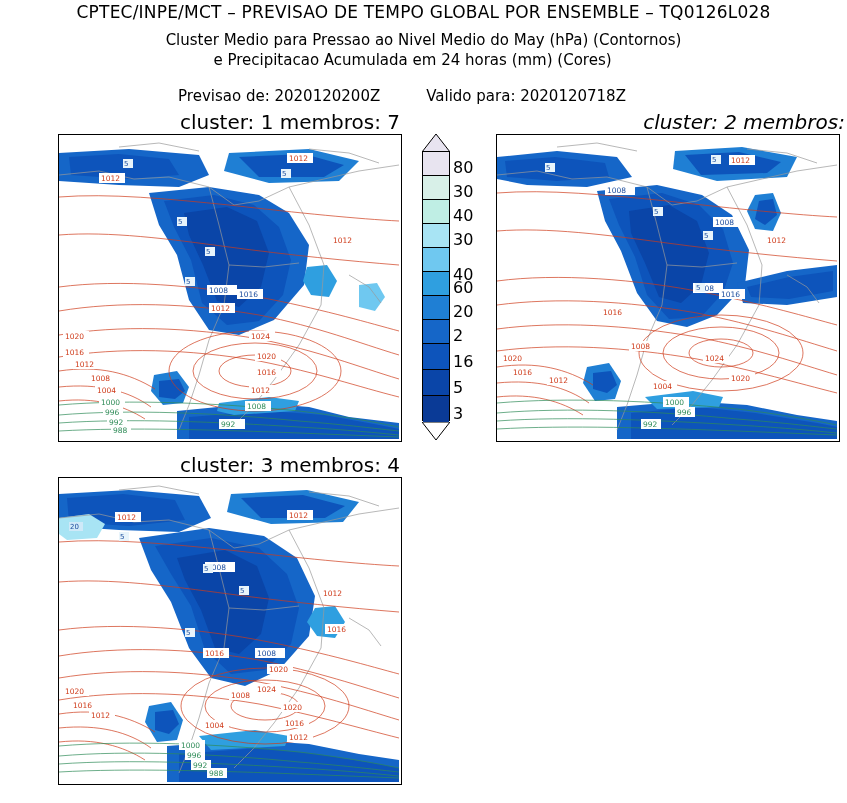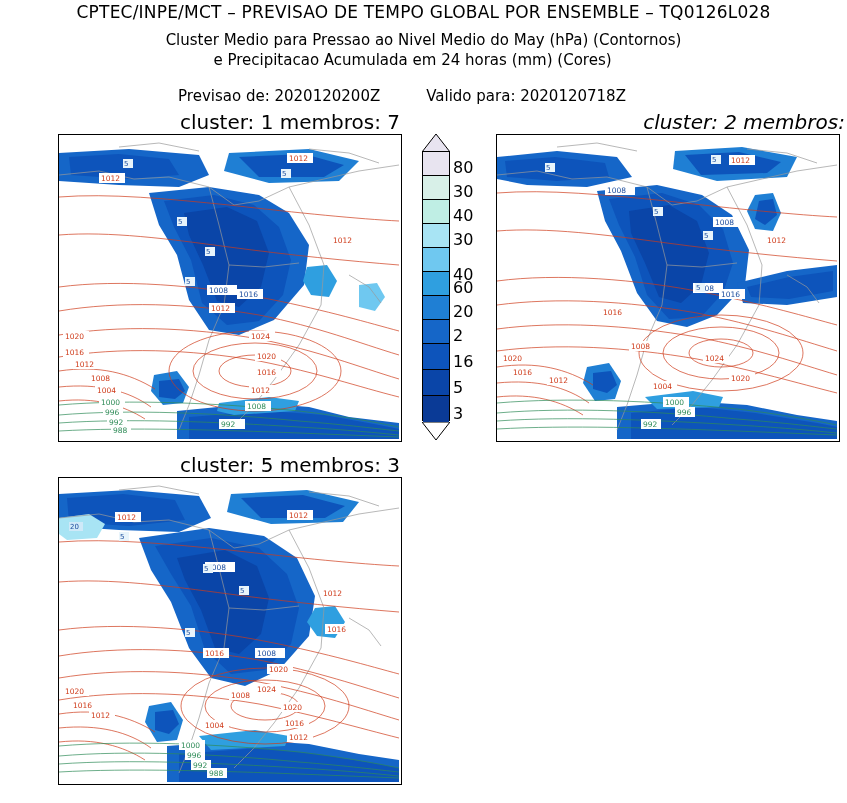--- a/index.html
+++ b/index.html
@@ -314,21 +314,21 @@
         <rect x="206" y="96" width="10" height="9" fill="#e8f4fb"></rect>
           <text x="207" y="103">5</text>
         <rect x="198" y="148" width="10" height="9" fill="#e8f4fb"></rect>
           <text x="199" y="155">5</text>
       </g>
     </svg>
   </div>
 
 </div>
 
-<div class="cluster-label" style="top:453px;left:30px;width:370px;">cluster:  5    membros: 3</div>
+<div class="cluster-label" style="top:453px;left:30px;width:370px;">cluster:  3    membros: 4</div>
 <div class="panel" style="left:58px;top:477px;width:342px;height:306px;">
   <div class="map-area">
     <svg width="340" height="304" viewBox="0 0 340 304">
       <rect x="0" y="0" width="340" height="304" fill="#ffffff"></rect>
       <g>
         <path d="M0,16 L70,12 L140,18 L152,40 L120,54 L60,52 L0,48 Z" fill="#1566c8"></path>
         <path d="M8,20 L64,16 L116,22 L126,42 L70,48 L10,44 Z" fill="#0d54bb"></path>
         <path d="M0,40 L30,36 L46,46 L38,60 L8,62 L0,56 Z" fill="#a8e4f4"></path>
         <path d="M172,16 L248,12 L300,24 L284,44 L212,46 L168,34 Z" fill="#1f7fd4"></path>
         <path d="M182,20 L244,17 L286,28 L266,40 L202,40 Z" fill="#0d54bb"></path>

